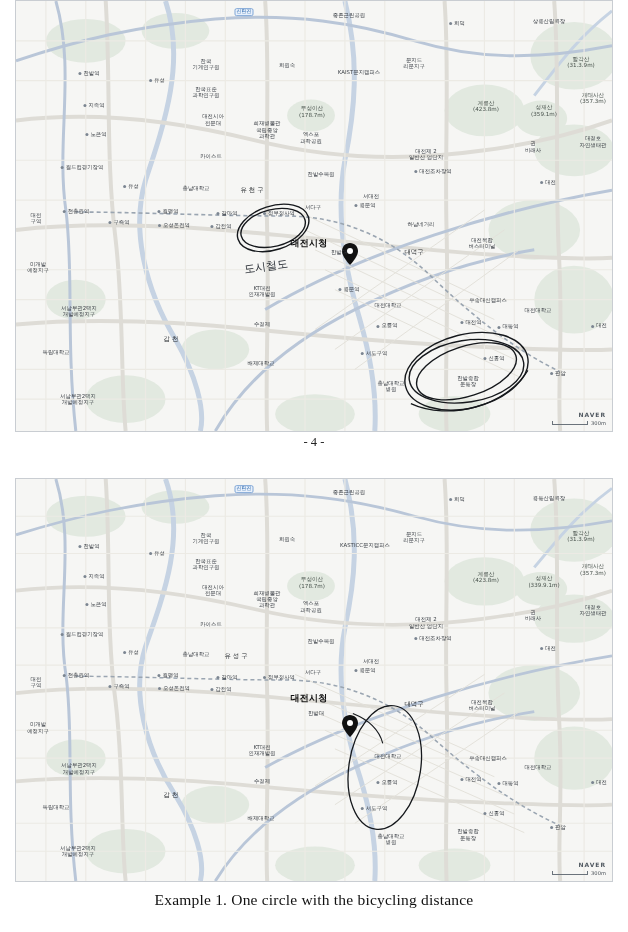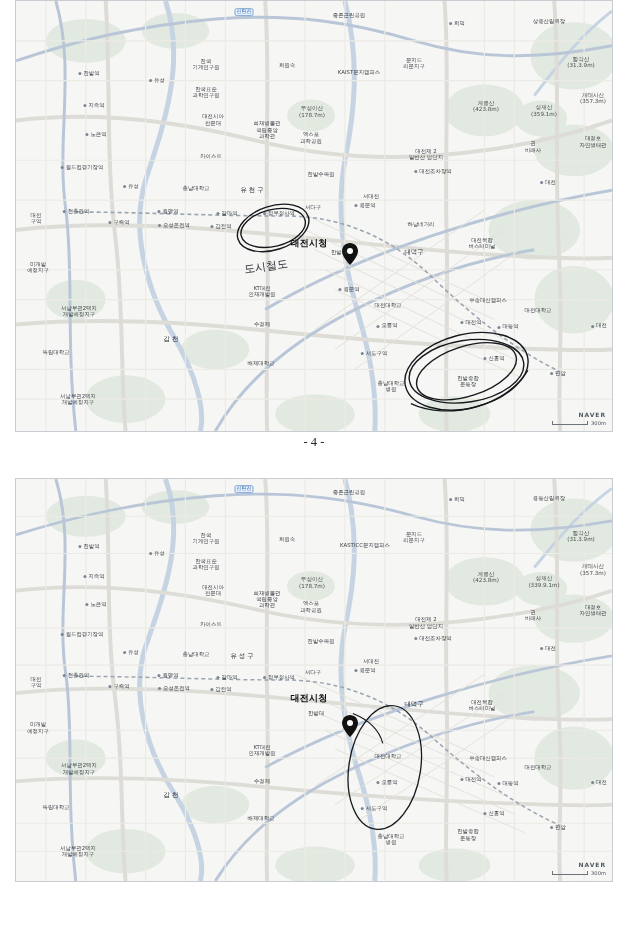--- a/index.html
+++ b/index.html
@@ -407,21 +407,21 @@
           <div class="lbl" style="left: 577px; top: 131.208px;">대청호<br>자연생태관</div>
           <div class="lbl" style="left: 517px; top: 135.861px;">권<br>비래사</div>
           <div class="lbl" style="left: 195px; top: 145.167px;">카이스트</div>
           <div class="lbl" style="left: 410px; top: 143.306px;">대전제 2<br>일반산 업단지</div>
           <div class="lbl station" style="left: 66px; top: 155.403px;">월드컵경기장역</div>
           <div class="lbl" style="left: 305px; top: 161.917px;">한밭수목원</div>
           <div class="lbl station" style="left: 417px; top: 159.125px;">대전조차장역</div>
           <div class="lbl station" style="left: 532px; top: 169.361px;">대전</div>
           <div class="lbl station" style="left: 115px; top: 173.083px;">유성</div>
           <div class="lbl" style="left: 180px; top: 174.944px;">충남대학교</div>
-          <div class="lbl mid" style="left: 226px; top: 177.736px;">유 성 구</div>
+          <div class="lbl mid" style="left: 220px; top: 177.736px;">유 성 구</div>
           <div class="lbl" style="left: 355px; top: 182.389px;">서대전</div>
           <div class="lbl station" style="left: 60px; top: 196.347px;">현충원역</div>
           <div class="lbl station" style="left: 152px; top: 196.347px;">월평역</div>
           <div class="lbl station" style="left: 211px; top: 198.208px;">갈마역</div>
           <div class="lbl station" style="left: 263px; top: 198.208px;">정부청사역</div>
           <div class="lbl" style="left: 297px; top: 192.625px;">서다구</div>
           <div class="lbl station" style="left: 349px; top: 190.764px;">용문역</div>
           <div class="lbl station" style="left: 103px; top: 206.583px;">구즉역</div>
           <div class="lbl station" style="left: 158px; top: 209.375px;">오성온천역</div>
           <div class="lbl station" style="left: 205px; top: 210.306px;">갑천역</div>
@@ -446,15 +446,16 @@
           <div class="lbl station" style="left: 358px; top: 329.417px;">서도구역</div>
           <div class="lbl station" style="left: 478px; top: 334.069px;">신흥역</div>
           <div class="lbl" style="left: 245px; top: 338.722px;">배제대학교</div>
           <div class="lbl" style="left: 375px; top: 360.125px;">충남대학교<br>병원</div>
           <div class="lbl" style="left: 452px; top: 355.472px;">한발종합<br>운동장</div>
           <div class="lbl station" style="left: 542px; top: 348.028px;">판암</div>
           <div class="lbl" style="left: 62px; top: 372.222px;">서남부관2택지<br>개발예정지구</div>
         </div>
     </div>
 
+    <div class="caption">Example 1. One circle with the bicycling distance</div>
   </div>
 
 </div>
 
 </body></html>

